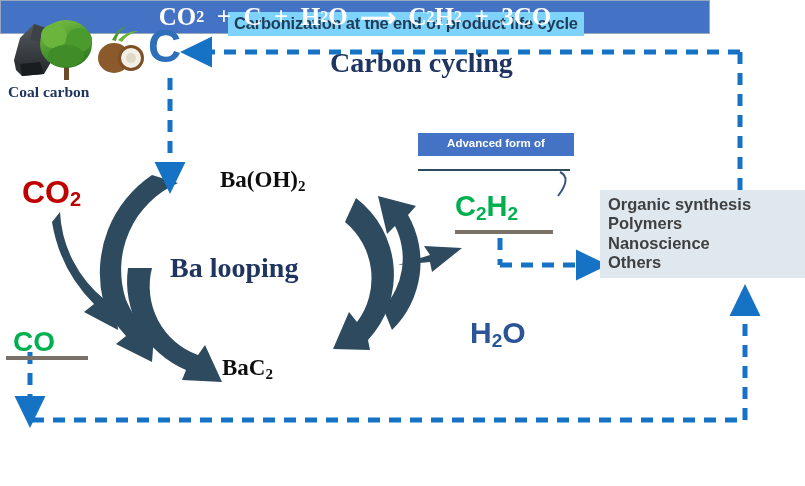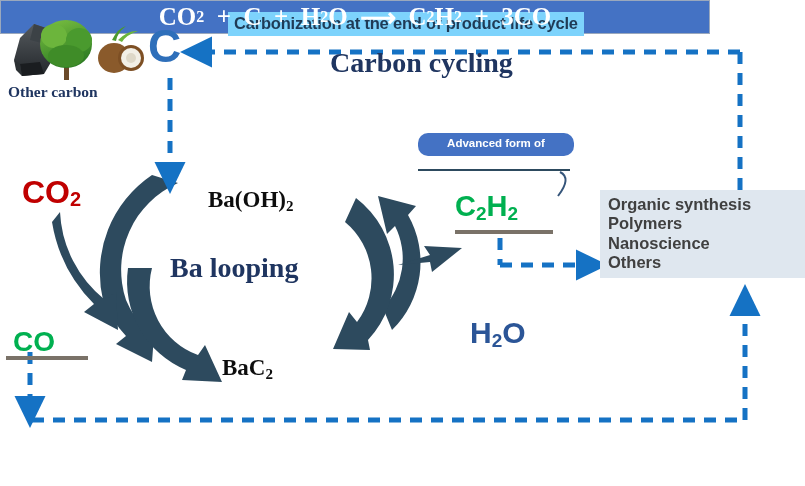--- a/index.html
+++ b/index.html
@@ -27,37 +27,37 @@
             font-family:"Liberation Serif",serif;line-height:1.18;}
 
   
   #co2{left:10px;top:176px;color:#c00000;font-size:32px;font-weight:bold;margin-left:12px;}
   #co2 sub{font-size:20px;vertical-align:-3px;}
 
   
   #co{left:13px;top:328px;color:#00b050;font-size:28px;font-weight:bold;}
 
   
-  #baoh{left:208px;top:168px;color:#0d0d0d;font-size:23px;font-weight:bold;
-        font-family:"Liberation Serif",serif;margin-top:20px;}
+  #baoh{left:220px;top:168px;color:#0d0d0d;font-size:23px;font-weight:bold;
+        font-family:"Liberation Serif",serif;}
   #baoh sub{font-size:15px;vertical-align:-4px;}
   #bac2{left:222px;top:356px;color:#0d0d0d;font-size:23px;font-weight:bold;
         font-family:"Liberation Serif",serif;}
   #bac2 sub{font-size:15px;vertical-align:-4px;}
   #ba-loop{left:170px;top:254px;color:#1f3560;font-size:28px;font-weight:bold;
            font-family:"Liberation Serif",serif;}
 
   
   #h2o{left:470px;top:318px;color:#2b5597;font-size:30px;font-weight:bold;}
   #h2o sub{font-size:19px;vertical-align:-4px;}
 
   
   #adv-box{left:418px;top:133px;width:152px;background:#4472c4;color:#ffffff;
            font-size:11.5px;font-weight:bold;text-align:center;padding:4px 2px 5px 2px;
-           line-height:1.18;border-radius:10px;}
+           line-height:1.18;}
 
   
   #c2h2{left:455px;top:192px;color:#00b050;font-size:29px;font-weight:bold;}
   #c2h2 sub{font-size:19px;vertical-align:-4px;}
 
   
   #org-box{left:600px;top:190px;width:198px;background:#dfe7ef;color:#404040;
            font-size:16.5px;font-weight:bold;padding:5px 8px 6px 8px;line-height:1.17;}
 
   
@@ -183,21 +183,21 @@
     <path d="M560,172 q12,6 -2,24" stroke="#35557a" stroke-width="2" fill="none"></path>
   </svg>
 
   <div class="lbl" id="banner">Carbonization at the end of product life cycle</div>
 
   <div class="lbl" id="cyc-title">Carbon cycling</div>
 
   <div class="lbl" id="c-sym">C</div>
 
   <div class="lbl" id="coal-cap">
-    <div>Other carbon</div>
+    <div>Coal carbon</div>
   </div>
 
   <div class="lbl" id="co2"><span>CO</span><sub>2</sub></div>
 
   <div class="lbl" id="co">CO</div>
 
   <div class="lbl" id="baoh"><span>Ba(OH)</span><sub>2</sub></div>
 
   <div class="lbl" id="bac2"><span>BaC</span><sub>2</sub></div>
 

